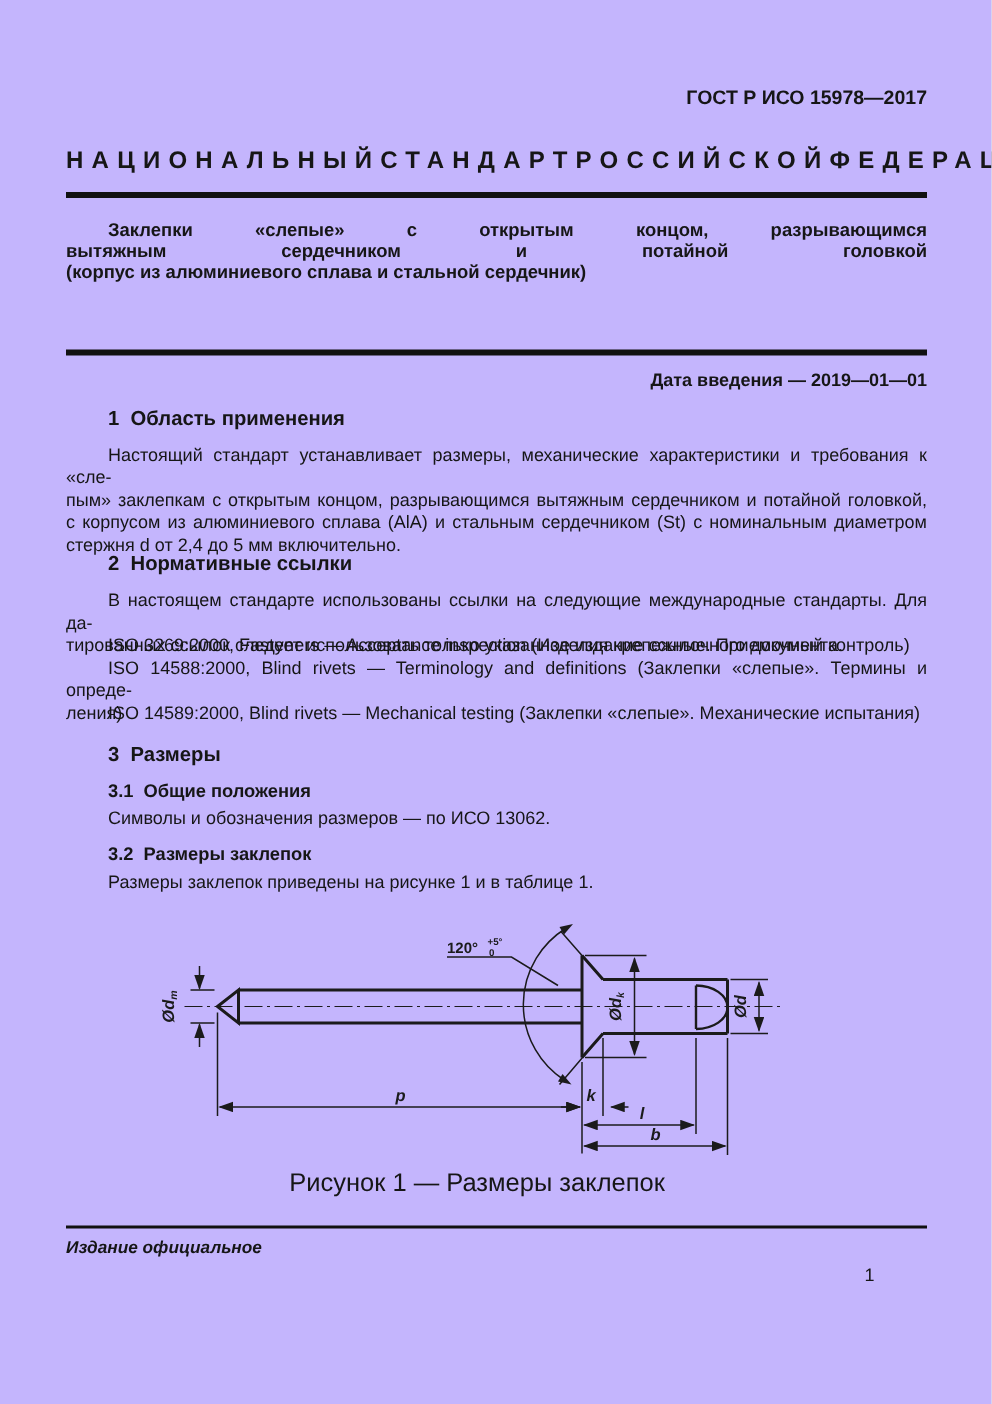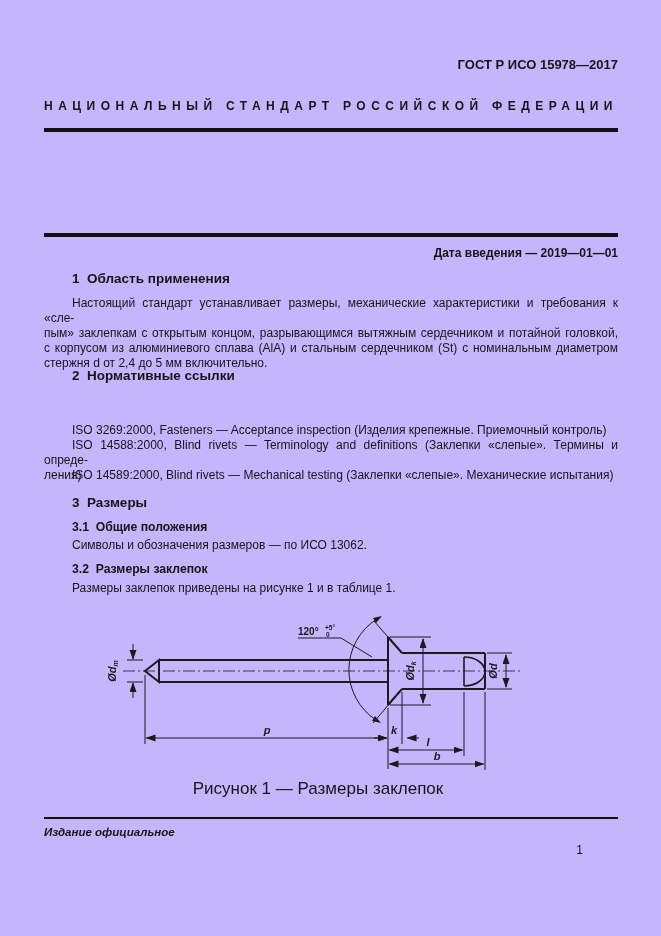--- a/index.html
+++ b/index.html
@@ -2,21 +2,21 @@
 <html><head>
 <meta charset="utf-8">
 <style>
   html,body{margin:0;padding:0;background:#e8e8e8;}
   .page{position:relative;width:661px;height:936px;background:#c4b5fd;overflow:hidden;
         font-family:"Liberation Sans",sans-serif;color:#161616;}
   .abs{position:absolute;}
   .rule{position:absolute;background:#111;}
   .doc-number{top:57px;right:43px;font-size:13px;font-weight:bold;}
   .fed-heading{top:99px;left:44px;width:574px;display:flex;justify-content:space-between;
-               font-weight:bold;font-size:12px;}
+               font-weight:bold;font-size:16px;}
   .fed-heading span{letter-spacing:5.5px;white-space:nowrap;}
   .title-ru{top:146px;left:44px;width:574px;text-align:center;font-weight:bold;
             font-size:12.3px;line-height:14px;}
   .title-en{top:201px;left:44px;width:574px;text-align:center;font-size:11.3px;line-height:13px;color:#222;}
   .eff-date{top:246px;right:43px;font-size:12px;font-weight:bold;}
   .h{position:absolute;left:72px;font-weight:bold;white-space:pre;}
   .h-big{font-size:13.5px;}
   .h-sub{font-size:12.2px;}
   .para{position:absolute;left:44px;width:574px;font-size:12px;line-height:15px;}
   .ln{text-align:left;}
@@ -38,34 +38,43 @@
 
   <div class="abs fed-heading">
     <span>НАЦИОНАЛЬНЫЙ</span>
     <span>СТАНДАРТ</span>
     <span>РОССИЙСКОЙ</span>
     <span>ФЕДЕРАЦИИ</span>
   </div>
 
   <div class="rule" style="top:128px;left:44px;width:574px;height:4px;"></div>
 
+  <div class="abs title-ru">
+      <div class="ln ind j">Заклепки «слепые» с открытым концом, разрывающимся</div>
+      <div class="ln j">вытяжным сердечником и потайной головкой</div>
+      <div class="ln">(корпус из алюминиевого сплава и стальной сердечник)</div>
+    </div>
 
   <div class="rule" style="top:233px;left:44px;width:574px;height:4px;"></div>
 
   <div class="abs eff-date">Дата введения — 2019—01—01</div>
 
   <div class="h h-big" style="top:271px;">1  Область применения</div>
   <div class="para" style="top:296px;">
       <div class="ln ind j">Настоящий стандарт устанавливает размеры, механические характеристики и требования к «сле-</div>
       <div class="ln j">пым» заклепкам с открытым концом, разрывающимся вытяжным сердечником и потайной головкой,</div>
       <div class="ln j">с корпусом из алюминиевого сплава (AlA) и стальным сердечником (St) с номинальным диаметром</div>
       <div class="ln">стержня d от 2,4 до 5 мм включительно.</div>
     </div>
 
   <div class="h h-big" style="top:368px;">2  Нормативные ссылки</div>
+  <div class="para" style="top:393px;">
+      <div class="ln ind j">В настоящем стандарте использованы ссылки на следующие международные стандарты. Для да-</div>
+      <div class="ln">тированных ссылок следует использовать только указанное издание ссылочного документа.</div>
+    </div>
   <div class="para" style="top:423px;">
       <div class="ln ind">ISO 3269:2000, Fasteners — Acceptance inspection (Изделия крепежные. Приемочный контроль)</div>
     </div>
   <div class="para" style="top:438px;">
       <div class="ln ind j">ISO 14588:2000, Blind rivets — Terminology and definitions (Заклепки «слепые». Термины и опреде-</div>
       <div class="ln">ления)</div>
     </div>
   <div class="para" style="top:468px;">
       <div class="ln ind">ISO 14589:2000, Blind rivets — Mechanical testing (Заклепки «слепые». Механические испытания)</div>
     </div>

